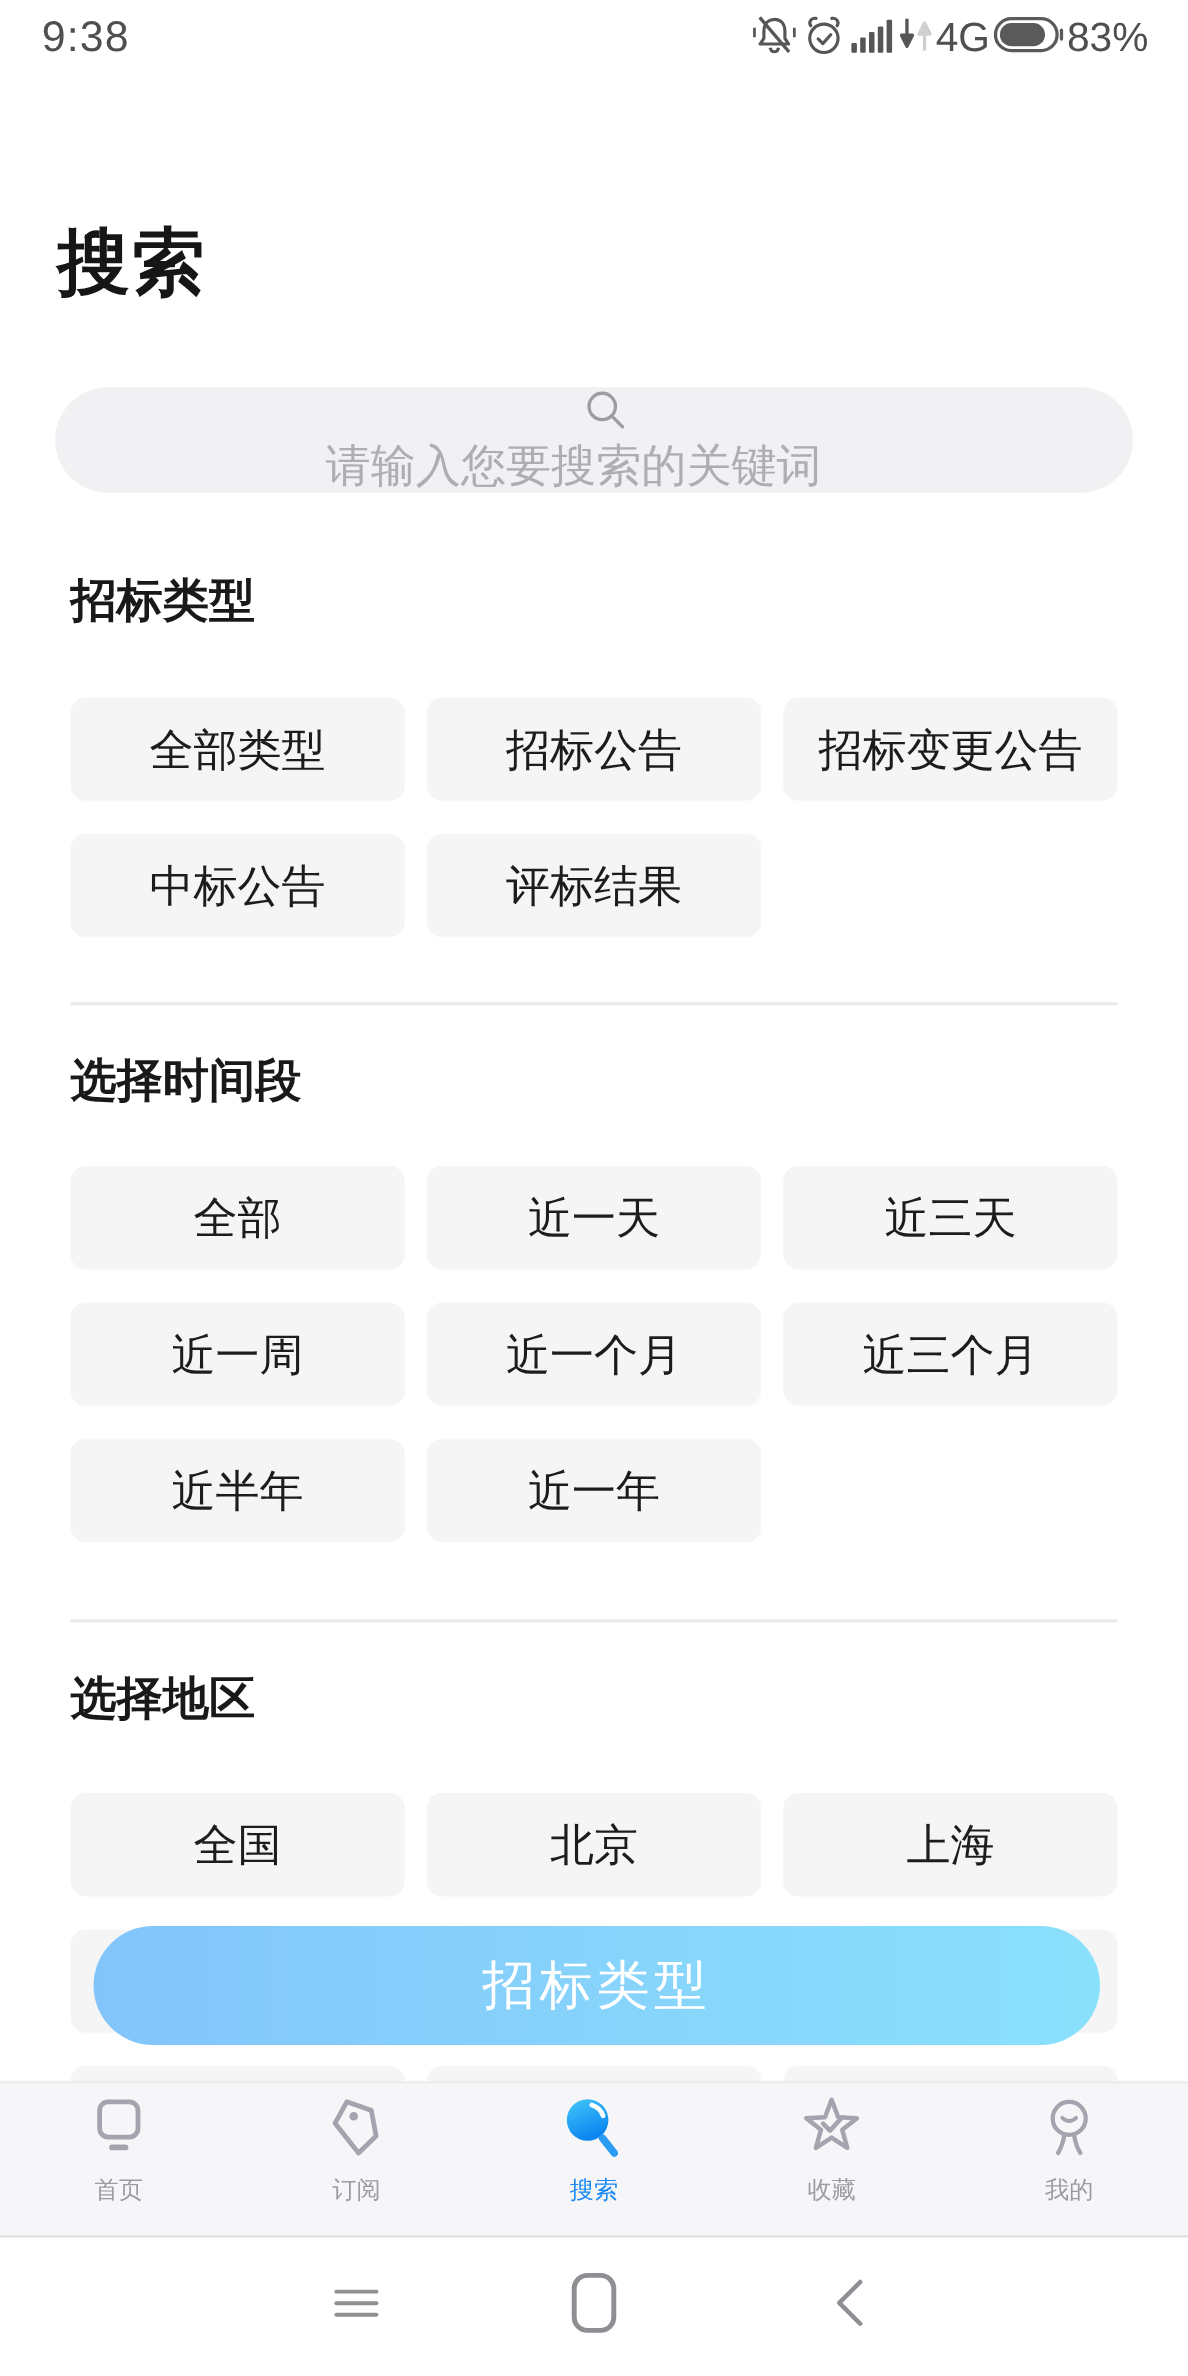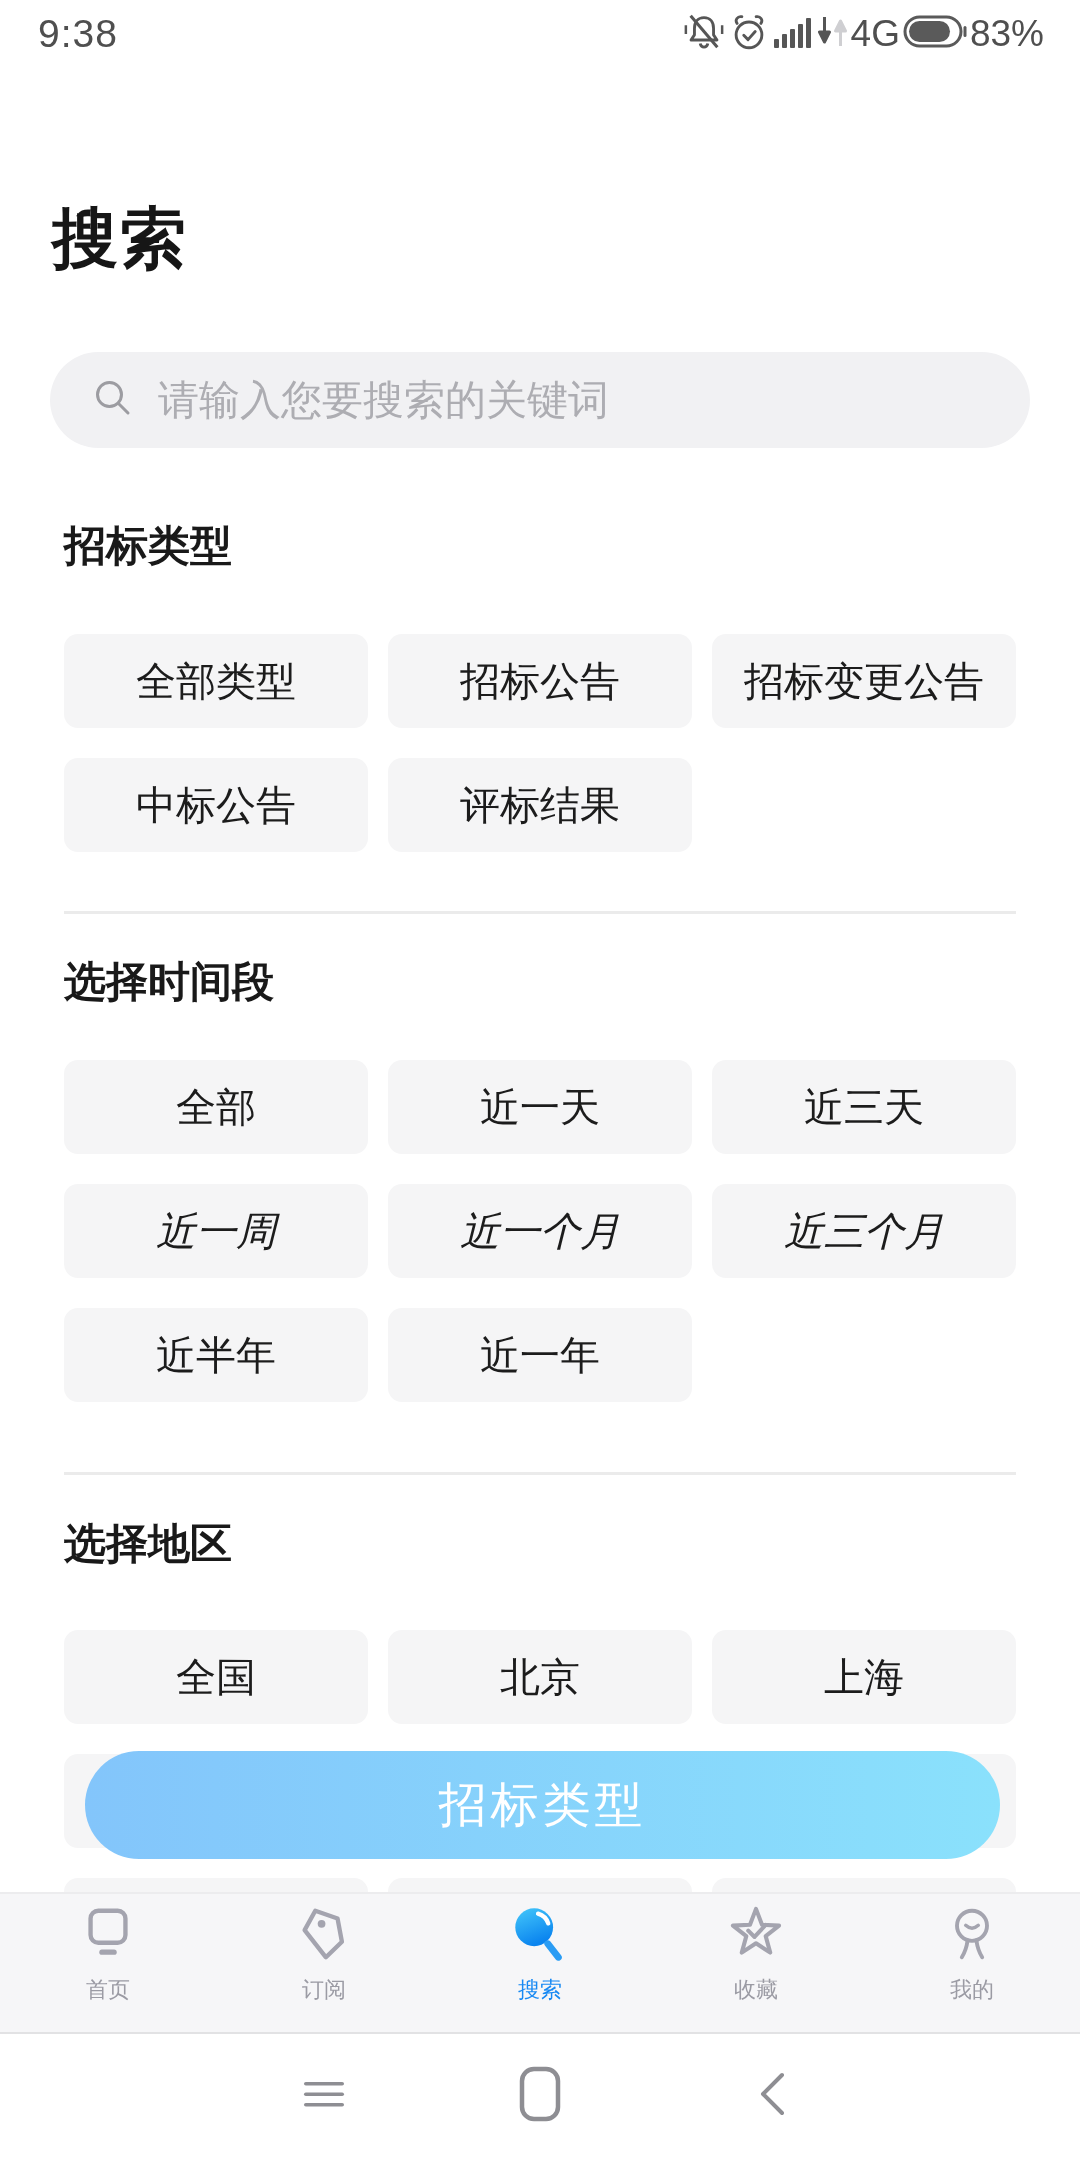--- a/index.html
+++ b/index.html
@@ -10,32 +10,32 @@
   
   .status-bar{position:absolute;top:0;left:0;width:1080px;height:62px;
     display:flex;align-items:center;justify-content:space-between;padding:6px 36px 0 38px;box-sizing:border-box;}
   .sb-time{font-size:39px;color:#4f4f4f;letter-spacing:1px;}
   .sb-right{display:flex;align-items:center;gap:3px;}
   .sb-text{font-size:37px;color:#4f4f4f;}
   
   .page-title{position:absolute;left:52px;top:194px;margin:0;font-size:66px;font-weight:700;color:#161616;letter-spacing:2px;}
   
   .search-box{position:absolute;left:50px;top:352px;width:980px;height:96px;border-radius:48px;
-    background:#f1f1f3;display:flex;align-items:center;padding:0 20px 0 42px;box-sizing:border-box;}
+    background:#f1f1f3;display:flex;align-items:center;padding:0 20px 0 42px;box-sizing:border-box;flex-direction:column;}
   .search-box input{flex:1;border:none;outline:none;background:transparent;margin-left:22px;
     font-size:41px;color:#333;font-family:inherit;}
   .search-box input::placeholder{color:#adadb2;}
   
   .section-title{position:absolute;left:64px;margin:0;font-size:42px;font-weight:700;color:#191919;}
   .t-type{top:518px;} .t-time{top:954px;} .t-region{top:1516px;}
   .chip-row{position:absolute;left:64px;display:flex;gap:20px;}
   .chip{width:304px;height:94px;border-radius:14px;background:#f5f5f6;
     display:flex;align-items:center;justify-content:center;font-size:40px;color:#1c1c1c;box-sizing:border-box;}
   .r-type1{top:634px;font-family:Liberation Serif, serif;} .r-type2{top:758px;}
-  .r-time1{top:1060px;justify-content:flex-end;} .r-time2{top:1184px;font-style:italic;} .r-time3{top:1308px;}
+  .r-time1{top:1060px;justify-content:flex-end;} .r-time2{top:1184px;} .r-time3{top:1308px;}
   .r-region1{top:1630px;} .r-region2{top:1754px;} .r-region3{top:1878px;}
   .divider{position:absolute;left:64px;width:952px;height:3px;background:#ebebeb;}
   .d1{top:911px;} .d2{top:1472px;}
   
   .search-now{position:absolute;left:85px;top:1751px;width:915px;height:108px;border-radius:54px;
     border:none;display:flex;align-items:center;justify-content:center;
     font-size:48px;letter-spacing:4px;z-index:5;font-family:inherit;}
   
   .tab-bar{position:absolute;left:0;top:1892px;width:1080px;height:138px;background:#f6f6f8;
     border-top:2px solid #ececee;border-bottom:2px solid #e2e2e4;box-sizing:content-box;

